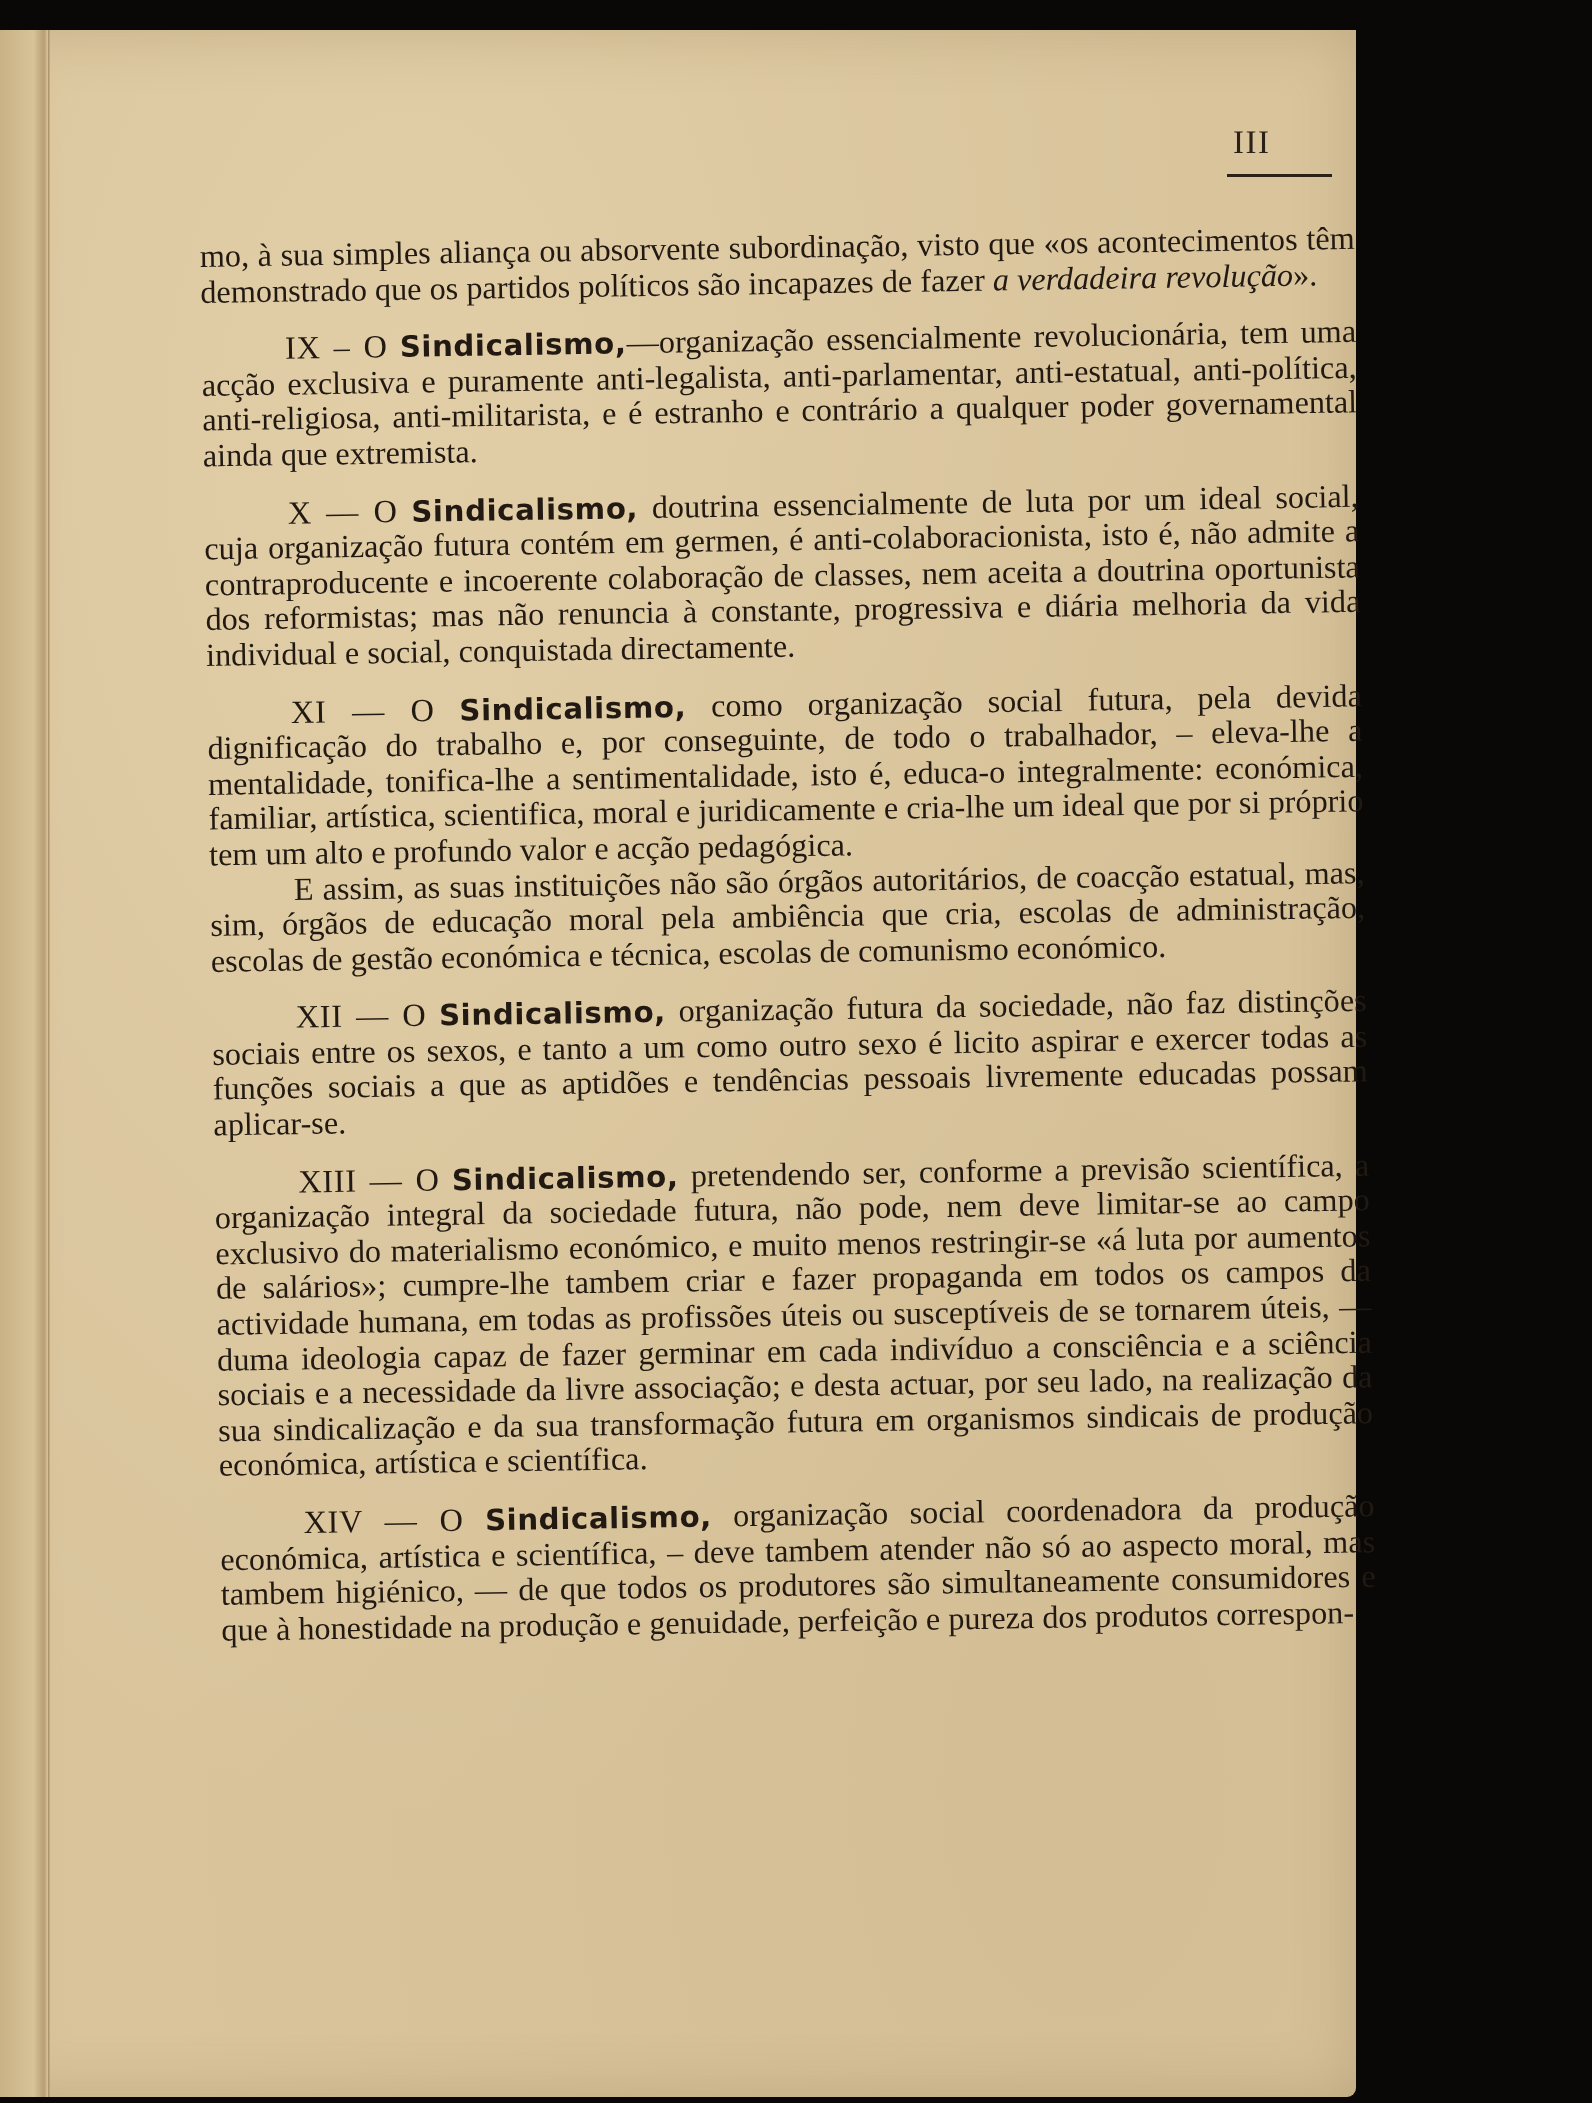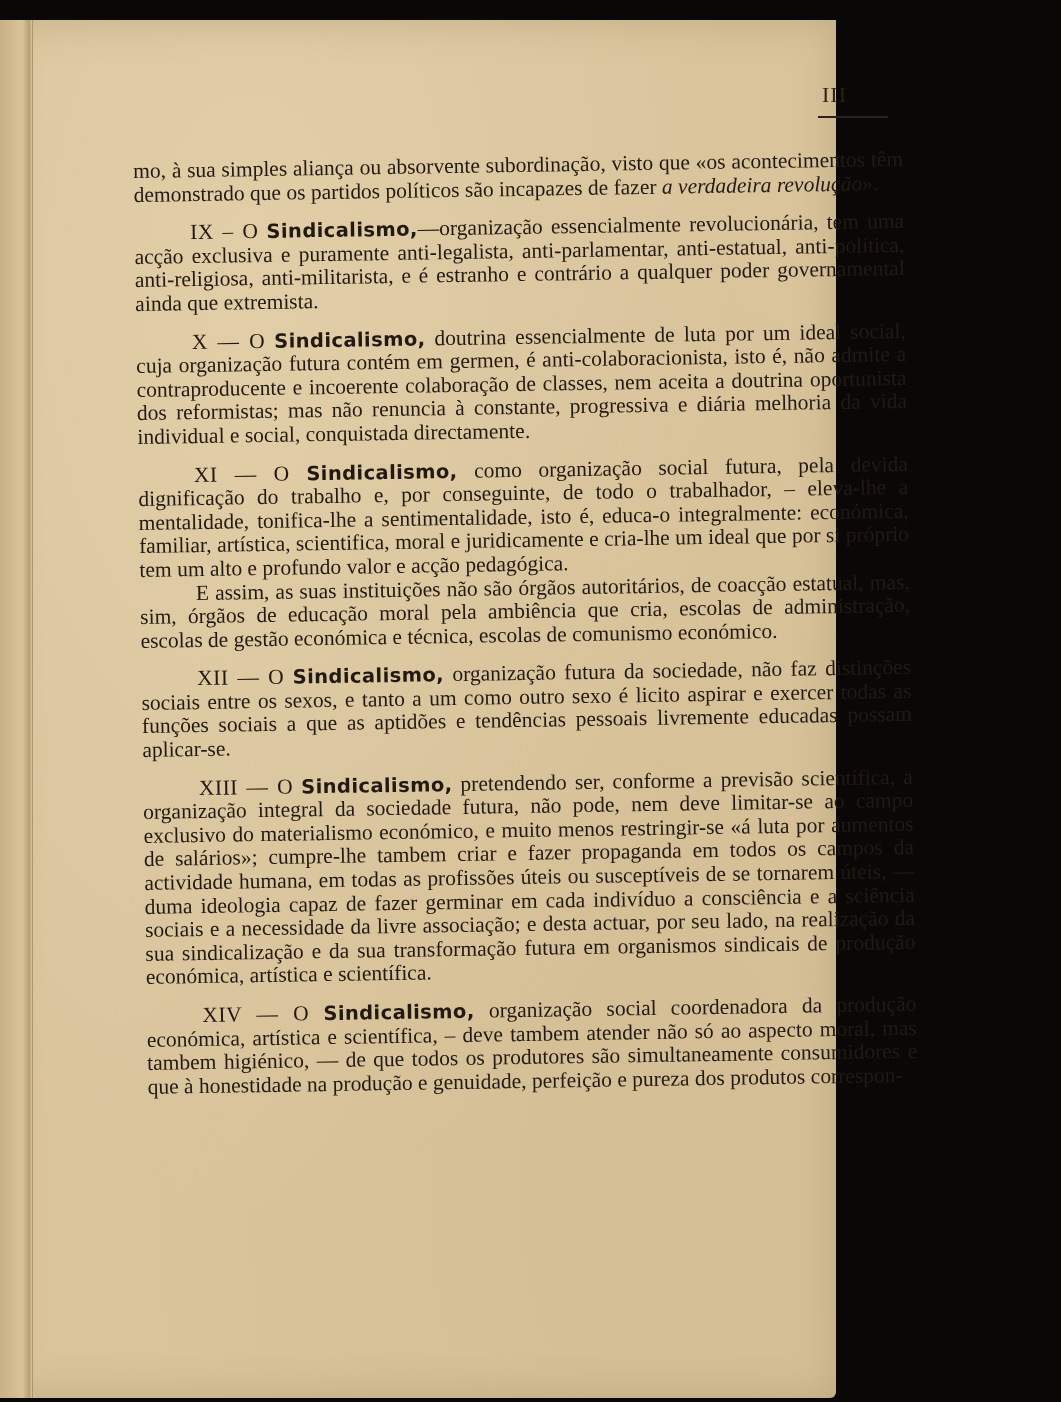--- a/index.html
+++ b/index.html
@@ -5,21 +5,21 @@
   html, body { margin: 0; padding: 0; }
   body {
     width: 1061px; height: 1402px;
     background: #0a0806;
     position: relative; overflow: hidden;
     font-family: "Liberation Serif", "DejaVu Serif", serif;
   }
   .page {
     position: absolute;
     left: 0; top: 20px;
-    width: 836px; height: 1096px;
+    width: 904px; height: 1096px;
     height: 1378px;
     background: #d9c49c;
     background-image:
       radial-gradient(ellipse at 30% 20%, rgba(235,218,180,0.45), transparent 60%),
       radial-gradient(ellipse at 80% 85%, rgba(200,178,135,0.35), transparent 60%);
     border-radius: 0 0 6px 0;
     box-shadow: inset 0 0 40px rgba(120,95,55,0.25);
   }
   .gutter {
     position: absolute; left: 0; top: 0; bottom: 0; width: 32px;

